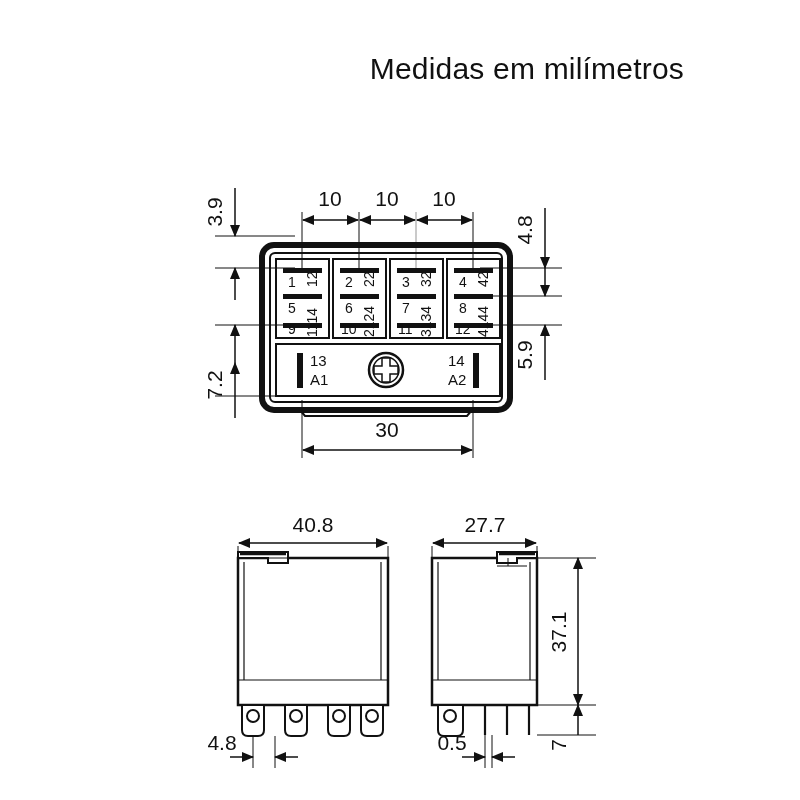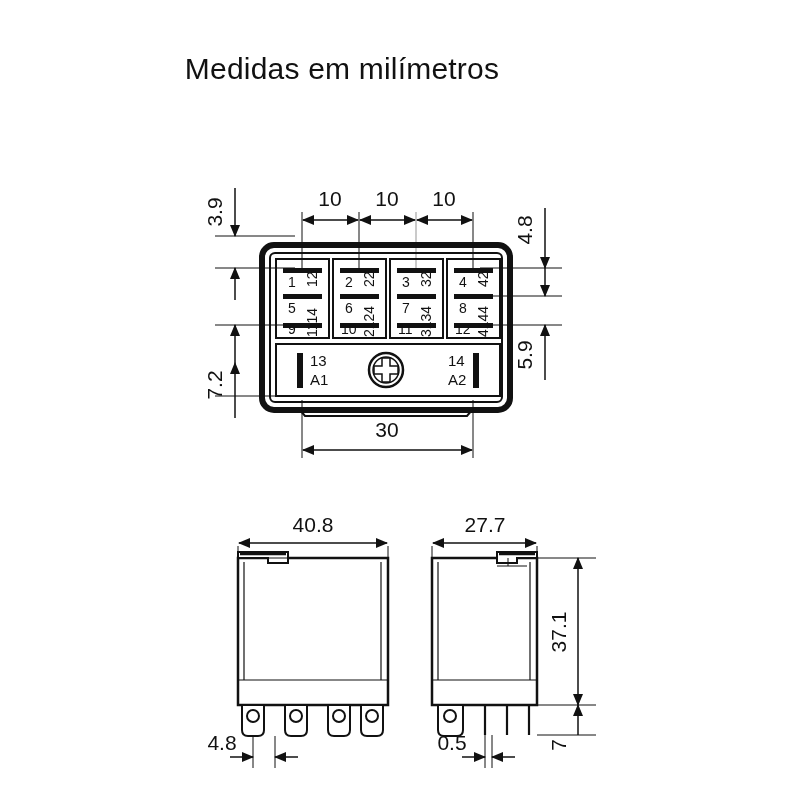--- a/index.html
+++ b/index.html
@@ -17,21 +17,21 @@
   #stage {
     position: relative;
     width: 800px;
     height: 800px;
   }
   #title {
     position: absolute;
     left: 0;
     top: 52px;
     width: 684px;
-    text-align: center;
+    text-align: right;
     font-size: 30px;
     font-weight: 400;
     letter-spacing: 0.2px;
     color: #111111;
   }
   svg#drawing {
     position: absolute;
     left: 0;
     top: 0;
   }

